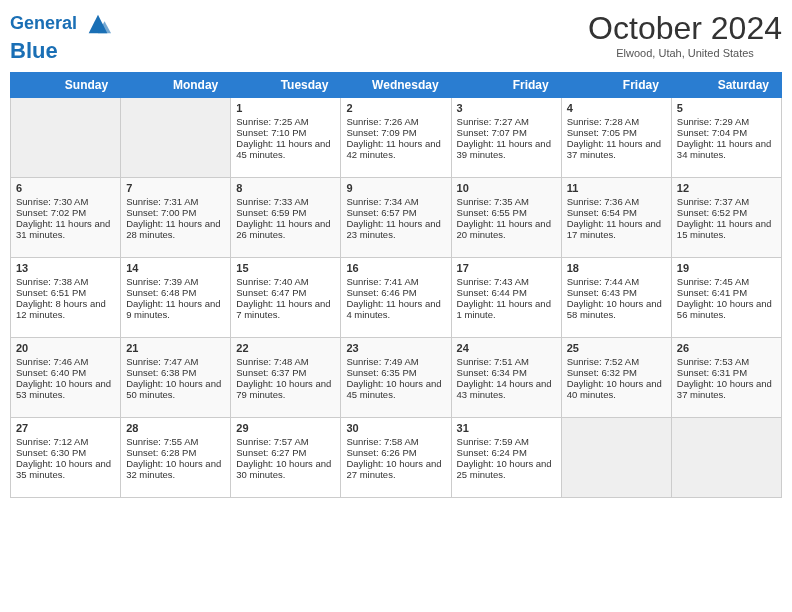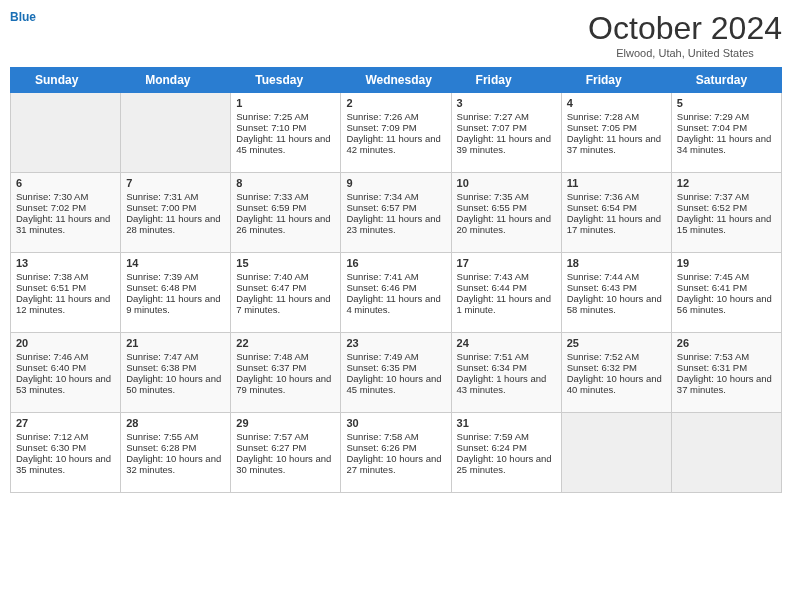--- a/index.html
+++ b/index.html
@@ -55,22 +55,22 @@
     table {
       width: 100%;
       border-collapse: collapse;
       table-layout: fixed;
     }
     thead th {
       background: #2a7dd1;
       color: #fff;
       font-size: 12px;
       font-weight: bold;
-      padding: 5px 24px;
-      text-align: left;
+      padding: 5px 12px;
+      text-align: right;
       border: 1px solid #2a7dd1;
     }
     tbody td {
       border: 1px solid #ccc;
       vertical-align: top;
       padding: 4px 5px;
       font-size: 9.5px;
       color: #333;
       height: 80px;
     }
@@ -93,21 +93,28 @@
       background: #efefef !important;
     }
   </style>
 </head>
 <body>
 
 <div class="page">
   <div class="header">
     <div class="logo">
       <div>
-        <div style="font-size:12px;font-weight:bold;color:#1a6fb5;">Blue</div>
+        <div class="logo-text">
+          <span>General</span>
+          <svg class="logo-icon" viewBox="0 0 30 30" style="display:inline-block;vertical-align:middle;margin-left:2px;">
+            <polygon points="5,25 15,5 25,25" fill="#1a6fb5"></polygon>
+            <polygon points="15,25 22,12 29,25" fill="#1a6fb5" opacity="0.6"></polygon>
+          </svg>
+        </div>
+        <div style="font-size:22px;font-weight:bold;color:#1a6fb5;">Blue</div>
       </div>
     </div>
     <div class="title-block">
       <div class="month-title">October 2024</div>
       <div class="location">Elwood, Utah, United States</div>
     </div>
   </div>
 
   <table>
     <thead>
@@ -198,21 +205,21 @@
             <div>Sunrise: 7:37 AM</div>
             <div>Sunset: 6:52 PM</div>
             <div>Daylight: 11 hours and 15 minutes.</div>
           </td>
         </tr>
         <tr>
           <td>
             <span class="day-num">13</span>
             <div>Sunrise: 7:38 AM</div>
             <div>Sunset: 6:51 PM</div>
-            <div>Daylight: 11 hours and 12 minutes.</div>
+            <div>Daylight: 8 hours and 12 minutes.</div>
           </td>
           <td>
             <span class="day-num">14</span>
             <div>Sunrise: 7:39 AM</div>
             <div>Sunset: 6:48 PM</div>
             <div>Daylight: 11 hours and 9 minutes.</div>
           </td>
           <td>
             <span class="day-num">15</span>
             <div>Sunrise: 7:40 AM</div>
@@ -266,21 +273,21 @@
           <td>
             <span class="day-num">23</span>
             <div>Sunrise: 7:49 AM</div>
             <div>Sunset: 6:35 PM</div>
             <div>Daylight: 10 hours and 45 minutes.</div>
           </td>
           <td>
             <span class="day-num">24</span>
             <div>Sunrise: 7:51 AM</div>
             <div>Sunset: 6:34 PM</div>
-            <div>Daylight: 1 hours and 43 minutes.</div>
+            <div>Daylight: 14 hours and 43 minutes.</div>
           </td>
           <td>
             <span class="day-num">25</span>
             <div>Sunrise: 7:52 AM</div>
             <div>Sunset: 6:32 PM</div>
             <div>Daylight: 10 hours and 40 minutes.</div>
           </td>
           <td>
             <span class="day-num">26</span>
             <div>Sunrise: 7:53 AM</div>

